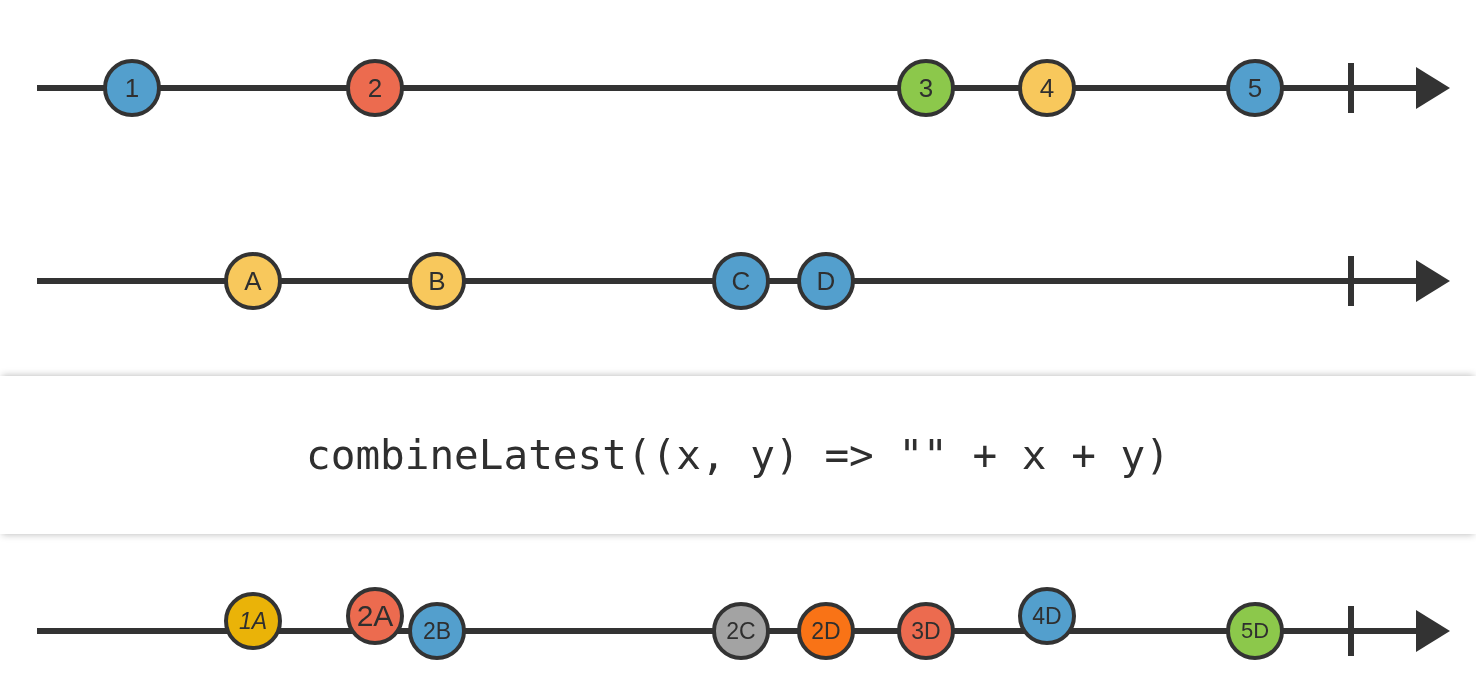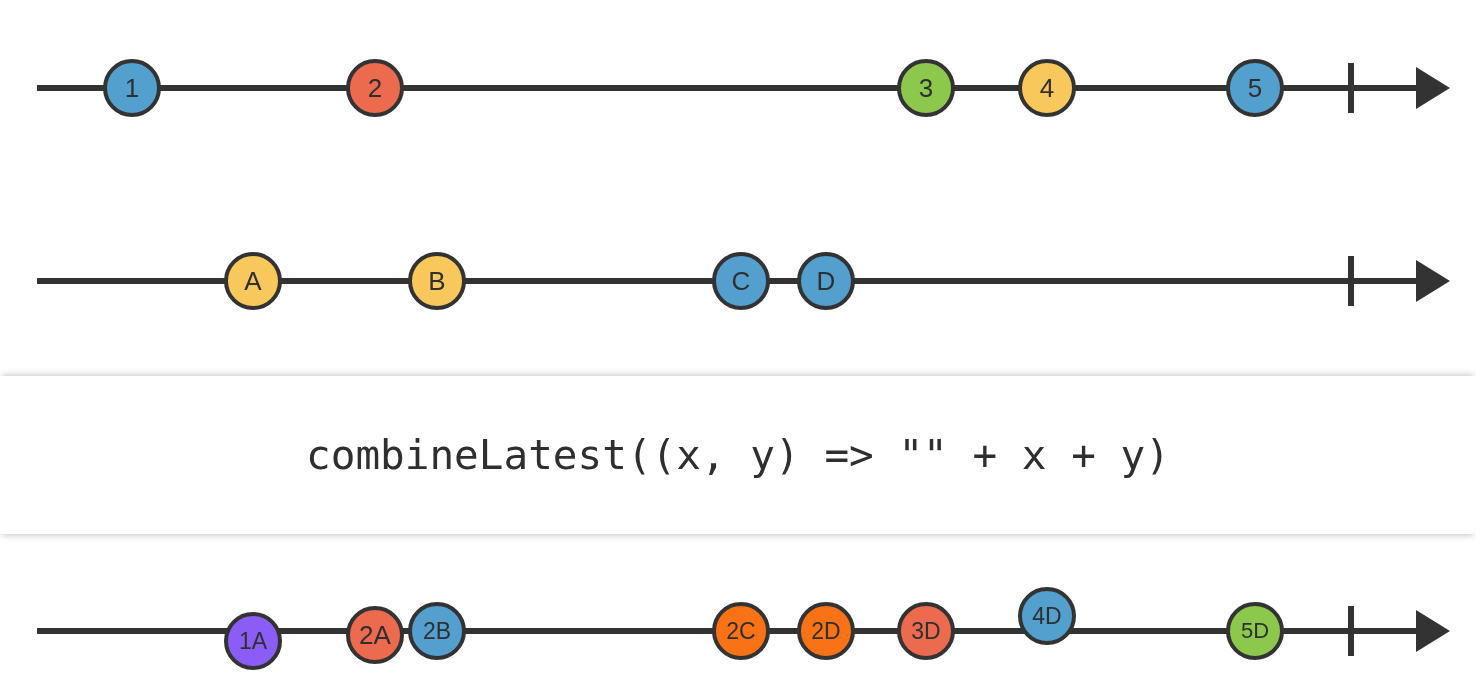--- a/index.html
+++ b/index.html
@@ -116,30 +116,30 @@
         <div class="marble" style="width: 58px; height: 58px; left: 797px; top: 31px; background: rgb(83, 159, 205); font-size: 26px; color: rgb(47, 47, 47);">
           <span>D</span>
         </div>
       </div>
       <div class="timeline" style="top: 571px;">
         <svg class="timeline-svg" width="1476" height="120">
           <line x1="37" y1="60" x2="1418" y2="60" stroke="#333333" stroke-width="6"></line>
           <line x1="1351" y1="35" x2="1351" y2="85" stroke="#333333" stroke-width="6"></line>
           <polygon points="1416,39 1450,60 1416,81" fill="#333333"></polygon>
         </svg>
-        <div class="marble" style="width: 58px; height: 58px; left: 224px; top: 41px; background: #8b5cf6; font-size: 23px; color: rgb(47, 47, 47);">
+        <div class="marble" style="width: 58px; height: 58px; left: 224px; top: 21px; background: #eab308; font-size: 23px; color: rgb(47, 47, 47); font-style: italic;">
           <span>1A</span>
         </div>
-        <div class="marble" style="width: 58px; height: 58px; left: 346px; top: 35px; background: rgb(236, 107, 79); font-size: 26px; color: rgb(47, 47, 47);">
+        <div class="marble" style="width: 58px; height: 58px; left: 346px; top: 16px; background: rgb(236, 107, 79); font-size: 30px; color: rgb(47, 47, 47);">
           <span>2A</span>
         </div>
         <div class="marble" style="width: 58px; height: 58px; left: 408px; top: 31px; background: rgb(83, 159, 205); font-size: 23px; color: rgb(47, 47, 47);">
           <span>2B</span>
         </div>
-        <div class="marble" style="width: 58px; height: 58px; left: 712px; top: 31px; background: #f97316; font-size: 23px; color: rgb(47, 47, 47);">
+        <div class="marble" style="width: 58px; height: 58px; left: 712px; top: 31px; background: #a3a3a3; font-size: 23px; color: rgb(47, 47, 47);">
           <span>2C</span>
         </div>
         <div class="marble" style="width: 58px; height: 58px; left: 797px; top: 31px; background: #f97316; font-size: 23px; color: rgb(47, 47, 47);">
           <span>2D</span>
         </div>
         <div class="marble" style="width: 58px; height: 58px; left: 897px; top: 31px; background: rgb(236, 107, 79); font-size: 23px; color: rgb(47, 47, 47);">
           <span>3D</span>
         </div>
         <div class="marble" style="width: 58px; height: 58px; left: 1018px; top: 16px; background: rgb(83, 159, 205); font-size: 23px; color: rgb(47, 47, 47);">
           <span>4D</span>

